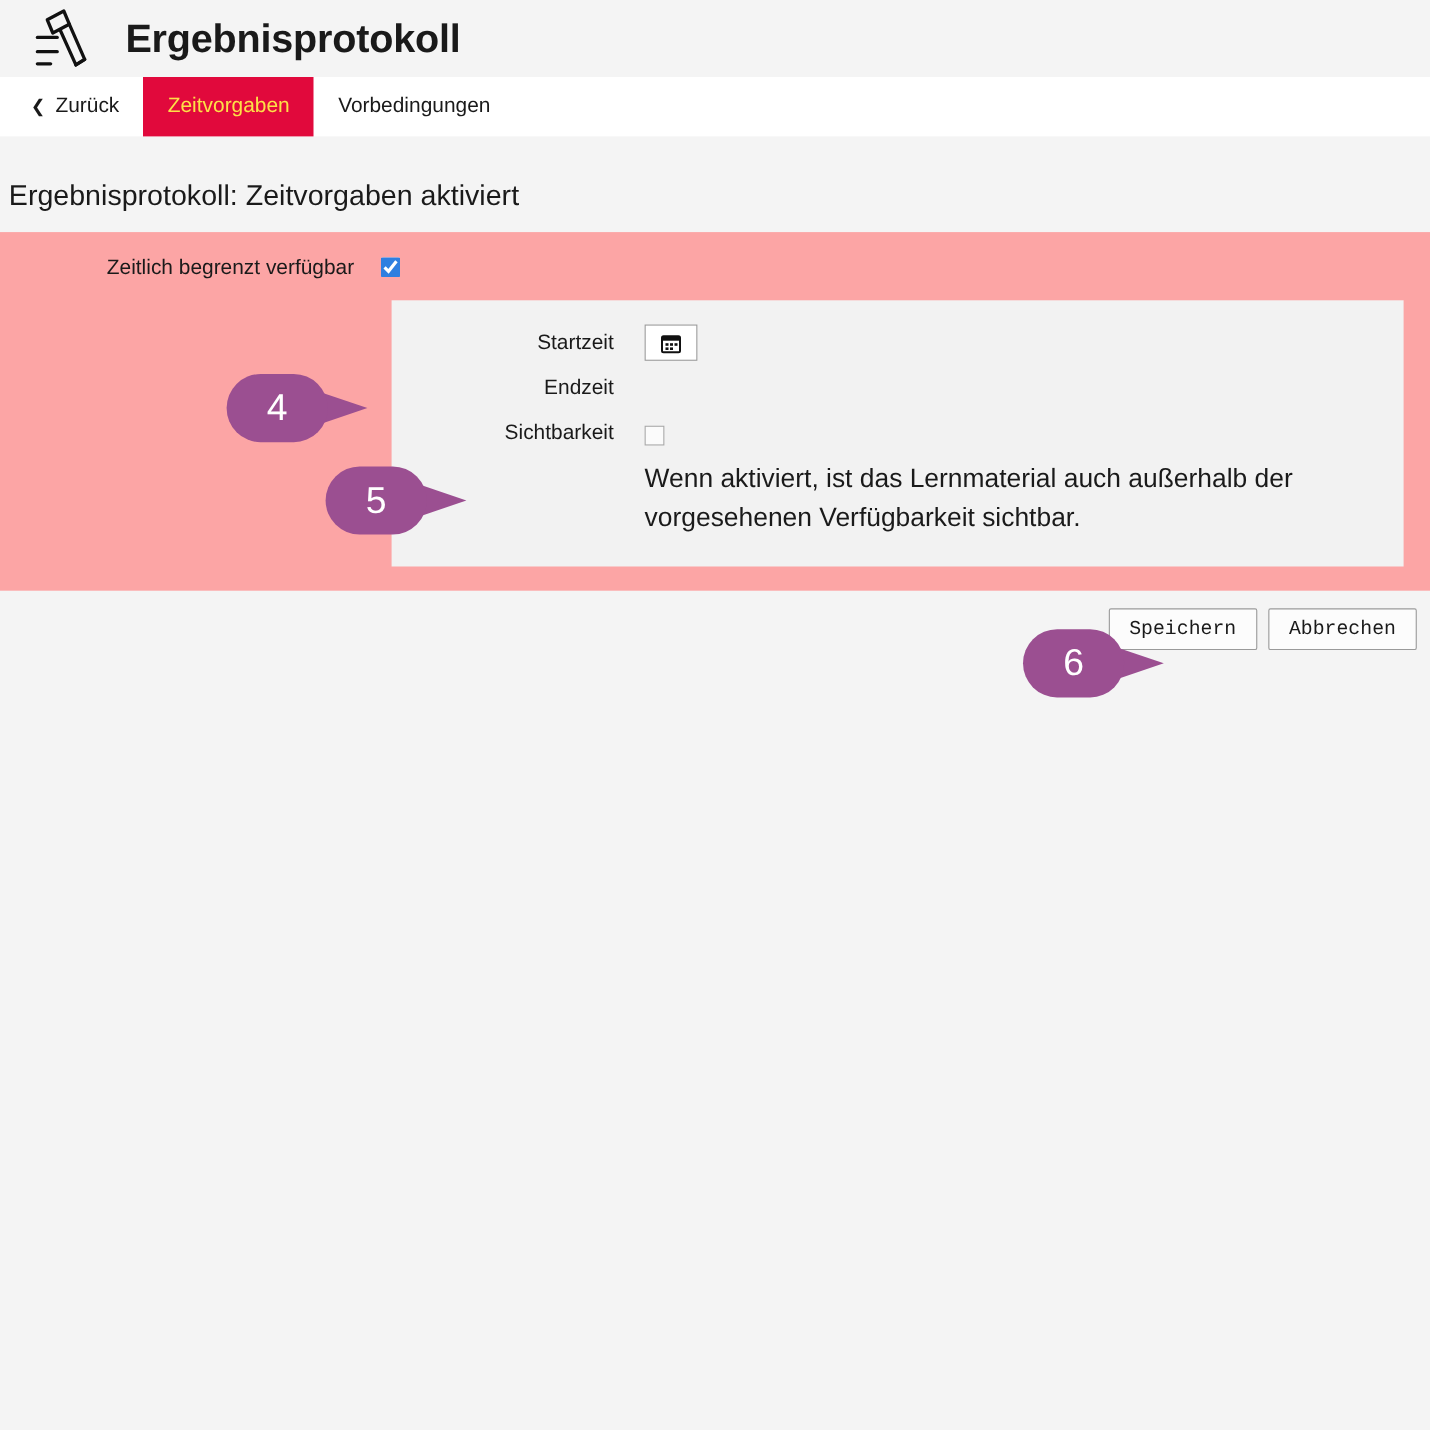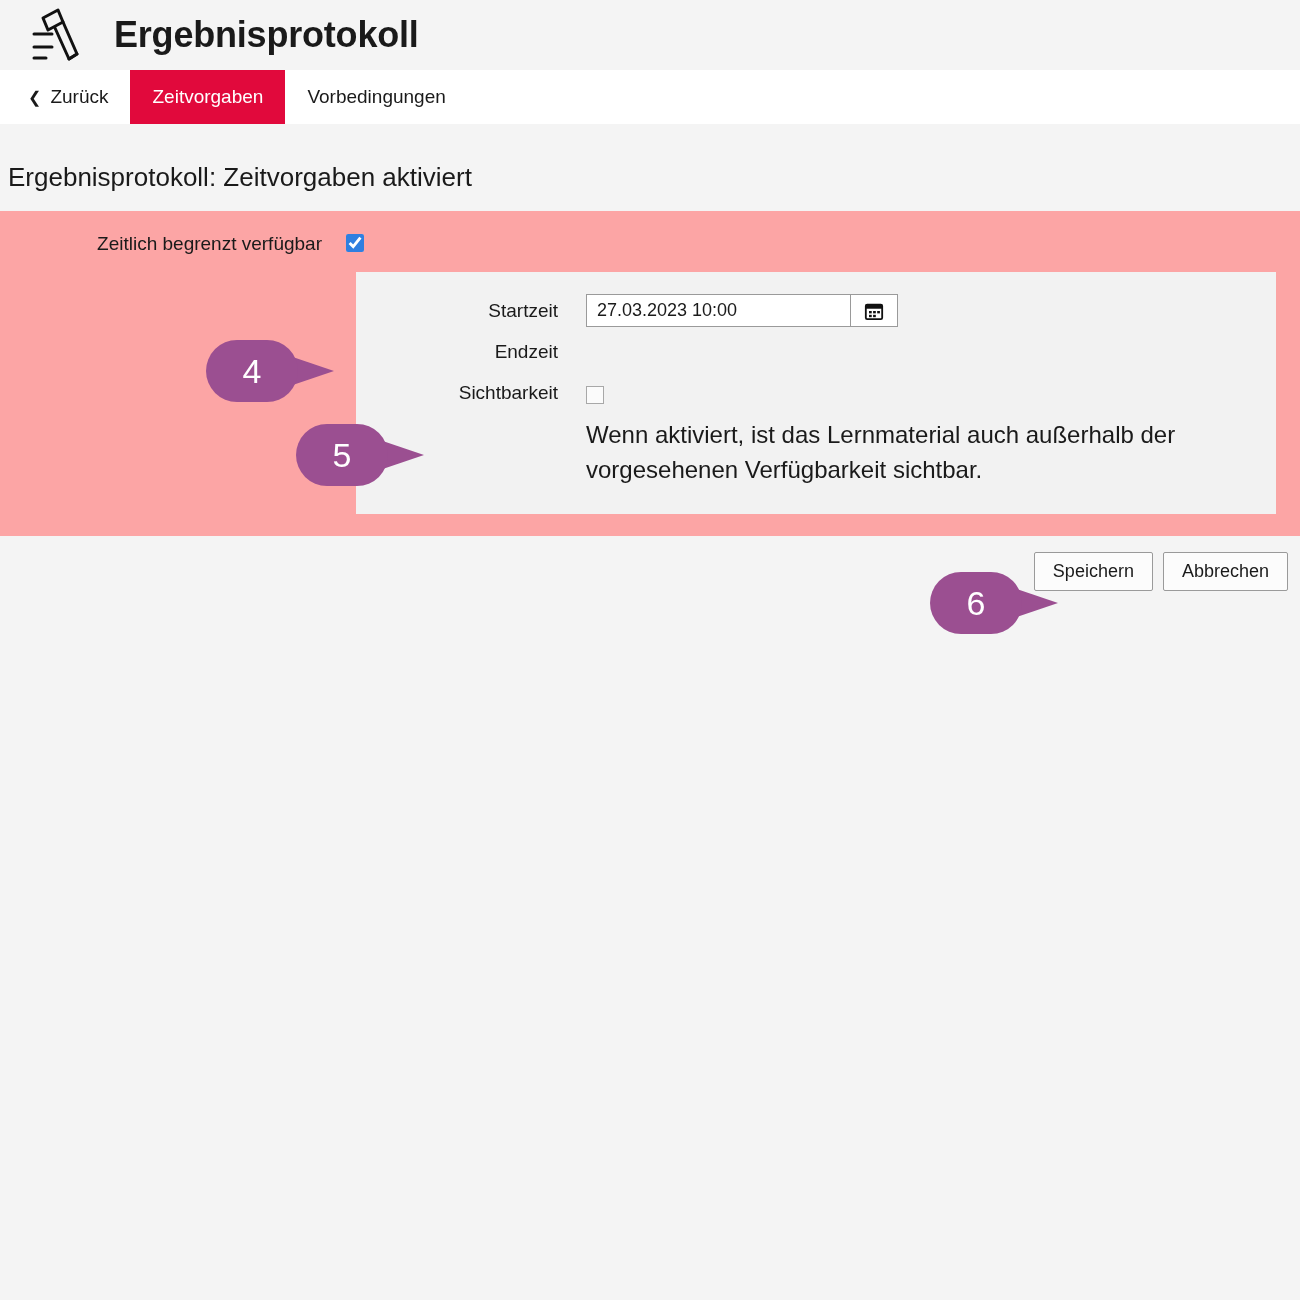--- a/index.html
+++ b/index.html
@@ -62,21 +62,21 @@
     padding-left: 28px;
   }
   .tab .chev {
     font-size: 16px;
     line-height: 1;
     position: relative;
     top: 1px;
   }
   .tab.active {
     background: #e1093c;
-    color: #ffffff;
+    color: #fde047;
   }
 
   
   .content {
     padding: 0;
   }
   .section-title {
     font-size: 26px;
     color: #1a1a1a;
     padding: 38px 0 18px 8px;
@@ -192,21 +192,21 @@
   
   .button-bar {
     display: flex;
     justify-content: flex-end;
     gap: 10px;
     padding: 16px 12px 0 0;
   }
   .btn {
     background: #fcfcfc;
     border: 1px solid #9a9a9a;
-    font-family: Liberation Sans, sans-serif;
+    font-family: Liberation Mono, monospace;
     font-size: 18px;
     color: #1a1a1a;
     padding: 8px 18px;
     cursor: pointer;
     border-radius: 2px;
   }
 
   
   .callout {
     position: absolute;
@@ -286,21 +286,20 @@
       <div class="cb-wrap">
         <input type="checkbox" class="big" checked="" style="">
       </div>
     </div>
 
     <div class="inner-panel">
 
       <div class="field-row">
         <div class="field-label">Startzeit</div>
         <div class="date-group">
-          <input type="text" class="date-input" value="27.03.2023 10:00" style="">
           <button class="cal-btn">
             <span>
               <svg viewBox="0 0 22 22" width="20" height="20" aria-hidden="true">
                 <rect x="2" y="4" width="18" height="16" rx="1.5" fill="none" stroke="#111" stroke-width="2"></rect>
                 <rect x="2" y="4" width="18" height="4.5" fill="#111"></rect>
                 <rect x="5.5" y="11" width="3" height="2.6" fill="#111"></rect>
                 <rect x="10" y="11" width="3" height="2.6" fill="#111"></rect>
                 <rect x="14.5" y="11" width="3" height="2.6" fill="#111"></rect>
                 <rect x="5.5" y="15.2" width="3" height="2.6" fill="#111"></rect>
                 <rect x="10" y="15.2" width="3" height="2.6" fill="#111"></rect>

